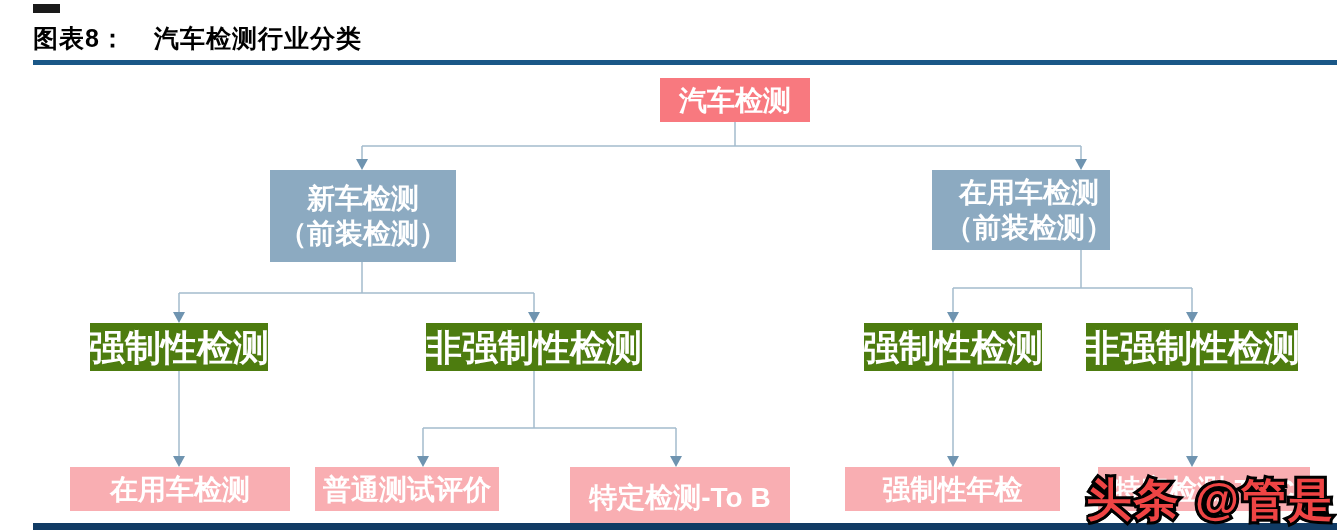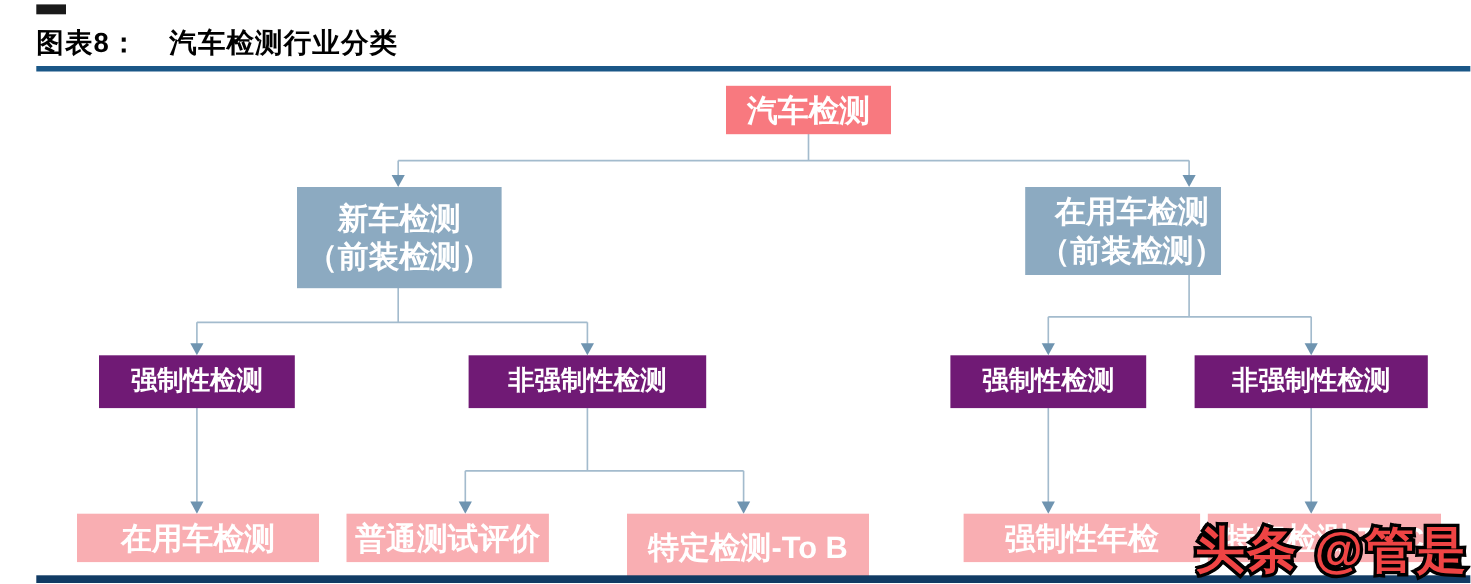--- a/index.html
+++ b/index.html
@@ -51,34 +51,34 @@
     align-items: center;
     justify-content: center;
     color: #ffffff;
     font-weight: bold;
     text-align: center;
     white-space: nowrap;
     line-height: 1.25;
   }
   .node.root   { background: #F8797F; font-size: 28px; }
   .node.branch { background: #8CAAC1; font-size: 28px; }
-  .node.subbranch { background: #701a75; font-size: 24px; align-items: center; }
+  .node.subbranch { background: #4d7c0f; font-size: 36px; align-items: center; }
   .node.leaf   { background: #F9AEB2; font-size: 28px; }
 
   #node-root            { left: 660px;  top: 78px;  width: 150px; height: 44px; }
   #node-new-car         { left: 270px;  top: 170px; width: 186px; height: 92px; }
   #node-in-use-car      { left: 932px;  top: 170px; width: 162px; height: 80px; padding-left: 16px; }
   #node-mandatory-left      { left: 90px;   top: 323px; width: 178px; height: 48px; }
   #node-non-mandatory-left  { left: 426px;  top: 323px; width: 216px; height: 48px; }
   #node-mandatory-right     { left: 864px;  top: 323px; width: 178px; height: 48px; }
   #node-non-mandatory-right { left: 1086px; top: 323px; width: 212px; height: 48px; }
   #node-quality-supervision { left: 70px;   top: 467px; width: 220px; height: 44px; }
   #node-general-test        { left: 315px;  top: 467px; width: 184px; height: 44px; }
   #node-specific-to-b       { left: 570px;  top: 467px; width: 220px; height: 60px; }
-  #node-mandatory-annual    { left: 876px;  top: 467px; width: 215px; height: 44px; }
+  #node-mandatory-annual    { left: 845px;  top: 467px; width: 215px; height: 44px; }
   #node-specific-to-c       { left: 1098px; top: 467px; width: 212px; height: 44px; }
 
   .watermark {
     position: absolute;
     right: 2px; top: 470px;
     font-size: 45px;
     font-weight: bold;
     color: #ef4444;
     letter-spacing: 2px;
     -webkit-text-stroke: 6px #000000;

